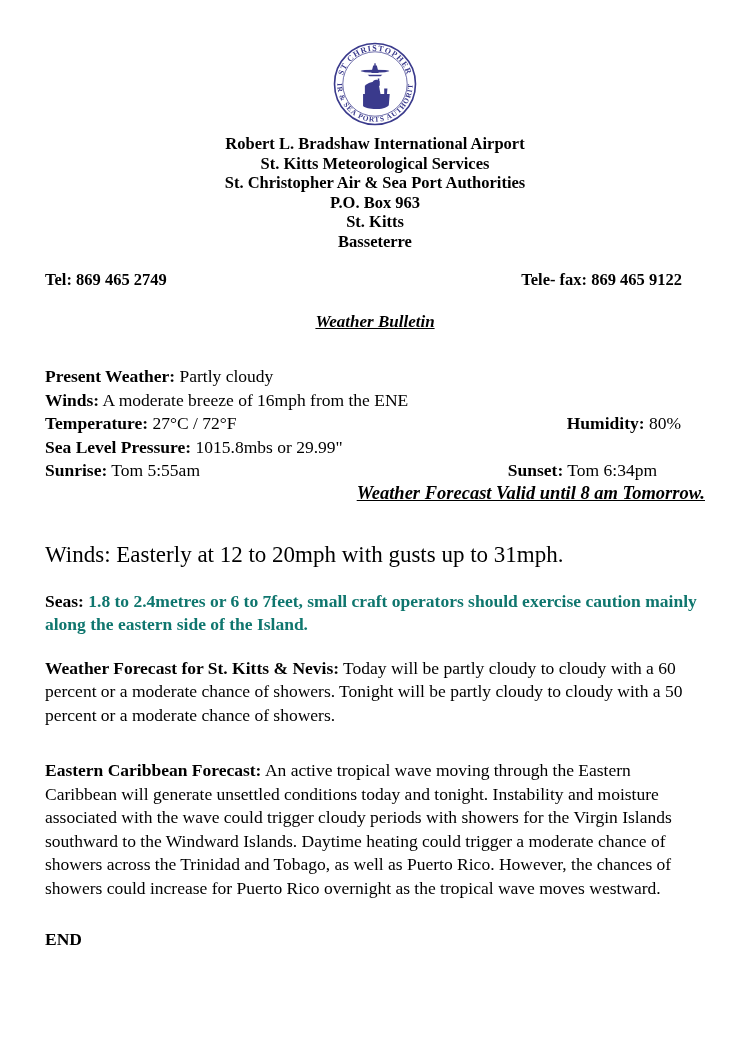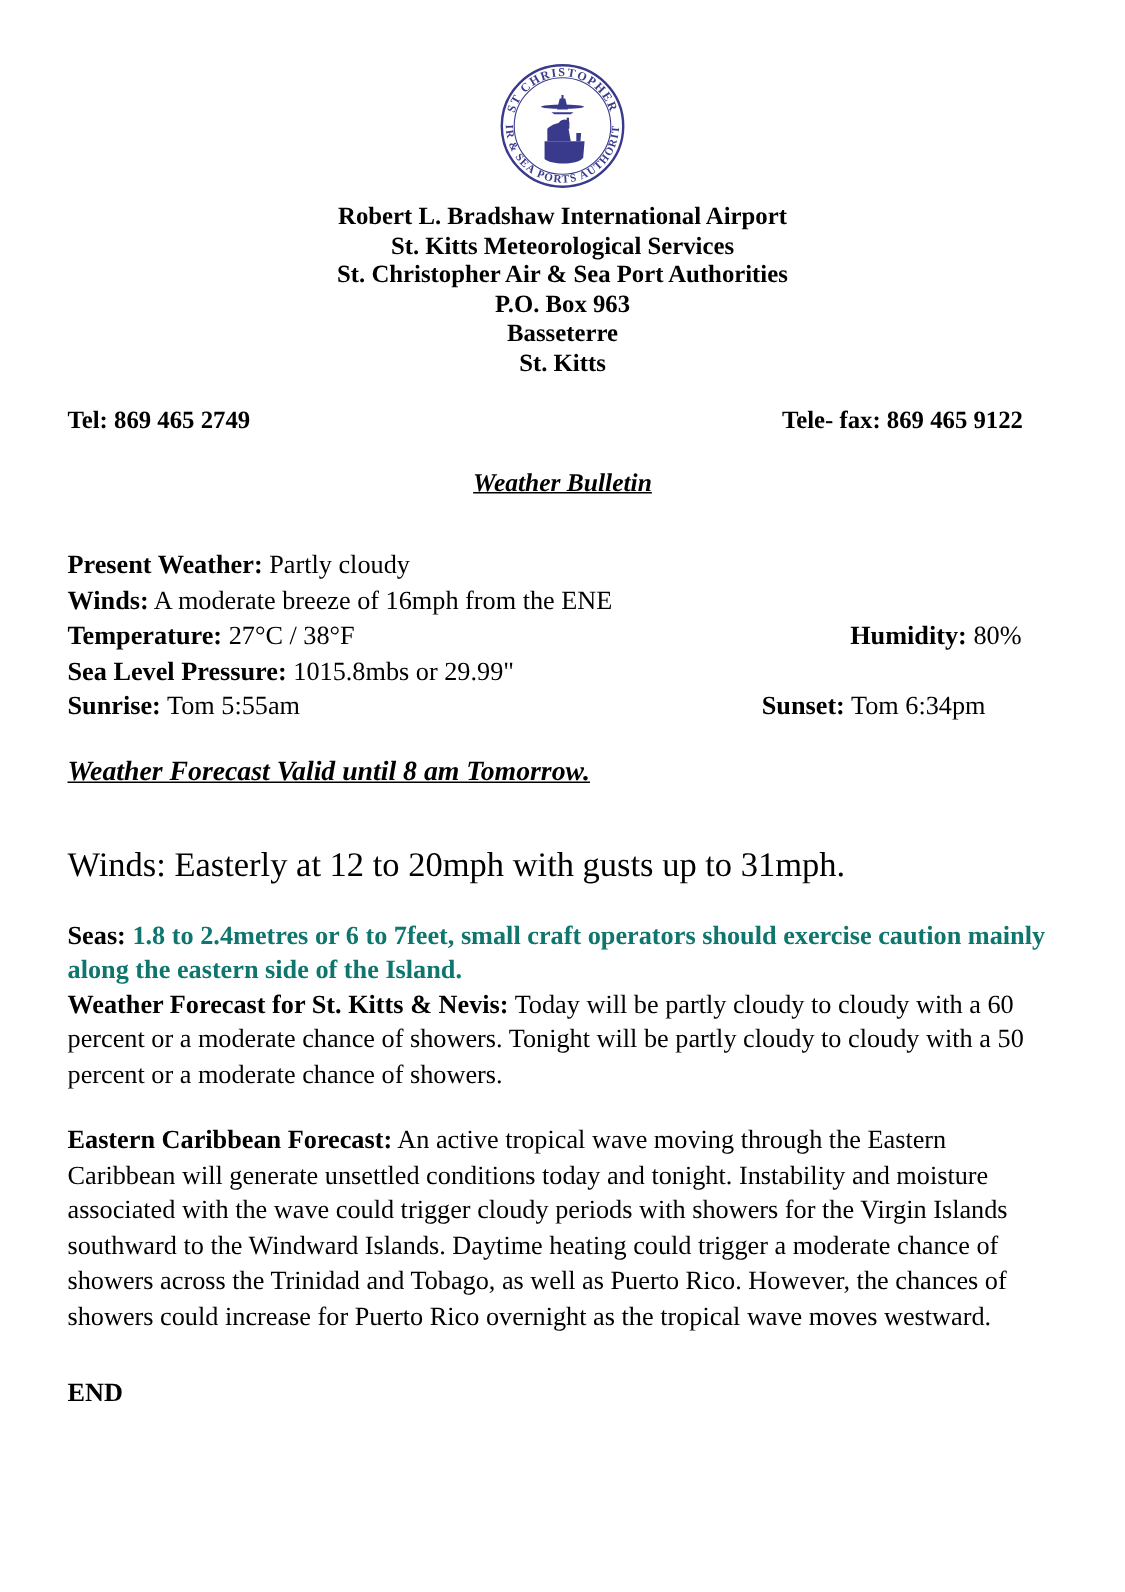--- a/index.html
+++ b/index.html
@@ -84,50 +84,50 @@
   .row-sunset { padding-right: 48px; }
   b, .b { font-weight: bold; }
   sup {
     font-size: 0.62em;
     vertical-align: super;
     line-height: 0;
   }
 
   
   .forecast-heading {
-    text-align: left;
+    text-align: right;
     font-weight: bold;
     font-style: italic;
     font-size: 18.5px;
     text-decoration: underline;
-    margin-top: 22px;
   }
 
   
   .forecast-winds {
     font-weight: normal;
     font-size: 23px;
     margin-top: 38px;
   }
   .forecast-seas {
     font-weight: bold;
     font-size: 17.5px;
     line-height: 23px;
     margin-top: 22px;
     max-width: 665px;
   }
   .seas-body { color: #0f766e; }
 
   .para {
     font-size: 17.5px;
     line-height: 23.5px;
+    margin-top: 21px;
     max-width: 665px;
     text-align: left;
   }
-  .para-ec { margin-top: 20px; }
+  .para-ec { margin-top: 32px; }
 
   .end-mark {
     font-weight: bold;
     font-size: 17.5px;
     margin-top: 29px;
   }
 </style>
 </head>
 <body>
 
@@ -163,22 +163,22 @@
         <path d="M 120 122 L 126 122 L 127 110 L 120 110 Z"></path>
       </g>
     </svg>
   </div>
 
   <div class="org-header">
     <div>Robert L. Bradshaw International Airport</div>
     <div>St. Kitts Meteorological Services</div>
     <div>St. Christopher Air &amp; Sea Port Authorities</div>
     <div>P.O. Box 963</div>
+    <div>St. Kitts</div>
     <div>Basseterre</div>
-    <div>St. Kitts</div>
   </div>
 
   <div class="contact-row">
     <span>Tel: 869 465 2749</span>
     <span>Tele- fax: 869 465 9122</span>
   </div>
 
   <div class="bulletin-title">Weather Bulletin</div>
 
   <div class="observations">
@@ -191,21 +191,21 @@
     </div>
 
     <div class="obs-row">
       <span class="obs-left"><b>Winds:</b>
         <span>A moderate breeze of 16mph from the ENE</span>
       </span>
     </div>
 
     <div class="obs-row">
       <span class="obs-left"><b>Temperature:</b>
-        <span>27°C / 38°F</span>
+        <span>27°C / 72°F</span>
       </span>
       <span class="obs-right row-humidity"><b>Humidity:</b>
         <span>80%</span>
       </span>
     </div>
 
     <div class="obs-row">
       <span class="obs-left"><b>Sea Level Pressure:</b>
         <span>1015.8mbs or 29.99"</span>
       </span>

